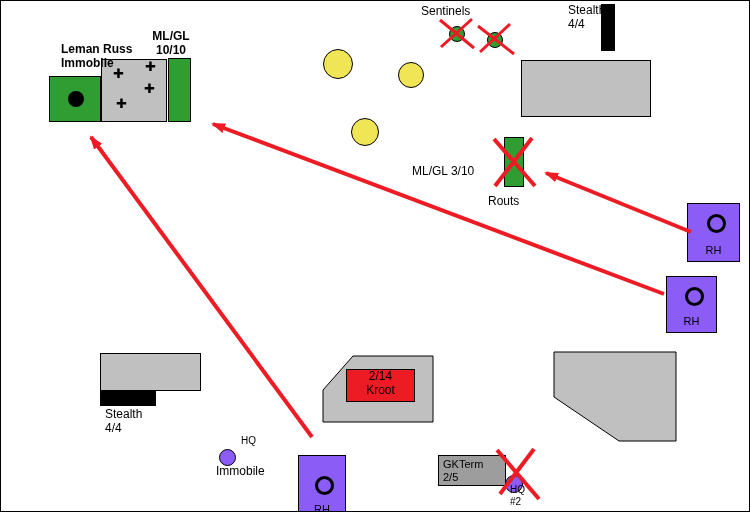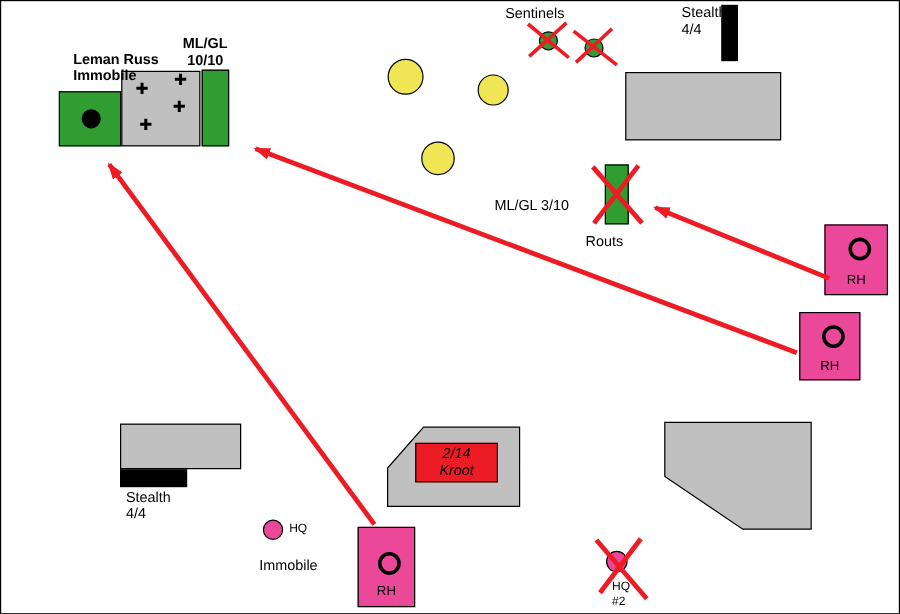--- a/index.html
+++ b/index.html
@@ -9,35 +9,35 @@
     font-family:"Liberation Sans",sans-serif;color:#000;
   }
   .lbl{position:absolute;white-space:pre-line;font-size:12px;line-height:1.15;}
   .lbl.bold{font-weight:bold;margin-left:36px;}
   .lbl.sm{font-size:10px;}
   .lbl.lg{font-size:12px;}
   .lbl.center{text-align:center;}
   .box{position:absolute;border:1px solid #000;box-sizing:border-box;}
   .green{background:#2f9d32;}
   .gray{background:#c0c0c0;}
-  .yellow{background:#ec4899;}
+  .yellow{background:#8b5cf6;margin-top:16px;}
   .blip{background:#f0e554;}
   .blackfill{background:#000;border:none;}
   .circle{border-radius:50%;}
   .ring{position:absolute;width:13px;height:13px;border:3px solid #000;border-radius:50%;background:transparent;}
   .dot{position:absolute;width:16px;height:16px;border-radius:50%;background:#000;}
   .crossmark{position:absolute;font-size:13px;line-height:13px;color:#000;}
   .rh-label{position:absolute;left:0;right:0;text-align:center;font-size:11px;}
   svg.layer{position:absolute;left:0;top:0;pointer-events:none;}
   #buildings{z-index:0;}
   .unit{z-index:2;}
   .lbl{z-index:3;}
   #marks{z-index:5;}
   .banner{position:absolute;background:#ed1c24;border:1px solid #000;box-sizing:border-box;
-    display:flex;align-items:center;justify-content:center;z-index:2;font-style:italic;}
+    display:flex;justify-content:center;z-index:2;}
   .gkbox{position:absolute;background:#9d9d9d;border:1px solid #000;box-sizing:border-box;
     padding:2px 0 0 4px;font-size:11px;line-height:1.15;white-space:pre-line;z-index:2;}
 </style>
 </head>
 <body>
 
 <div class="canvas">
 
   <svg id="buildings" class="layer" width="750" height="512">
     <polygon points="322,389 352,355 432,355 432,421 322,421" fill="#c0c0c0" stroke="#000000"></polygon>
@@ -101,20 +101,22 @@
   <div class="box yellow unit" style="left:297px;top:438px;width:48px;height:67px;">
     <span class="ring" style="left:16px;top:20px;"></span>
     <span class="rh-label" style="bottom:6px;">RH</span>
   </div>
 
   <div class="banner" style="left:345px;top:368px;width:69px;height:33px;">
     <span class="lbl center" style="position:static;">2/14
 Kroot</span>
   </div>
 
+  <div class="gkbox" style="left:437px;top:454px;width:68px;height:31px;">GKTerm
+2/5</div>
   <div class="box yellow circle unit" style="left:504px;top:458px;width:18px;height:18px;"></div>
   <div class="lbl sm" style="left:509px;top:483px;">HQ
 #2</div>
 
   <svg id="marks" class="layer" width="750" height="512">
     <defs>
       <marker id="ah" markerWidth="16" markerHeight="12" refX="12" refY="5" orient="auto" markerUnits="userSpaceOnUse">
         <path d="M0,0 L14,5 L0,10 Z" fill="#ed1c24"></path>
       </marker>
     </defs>

